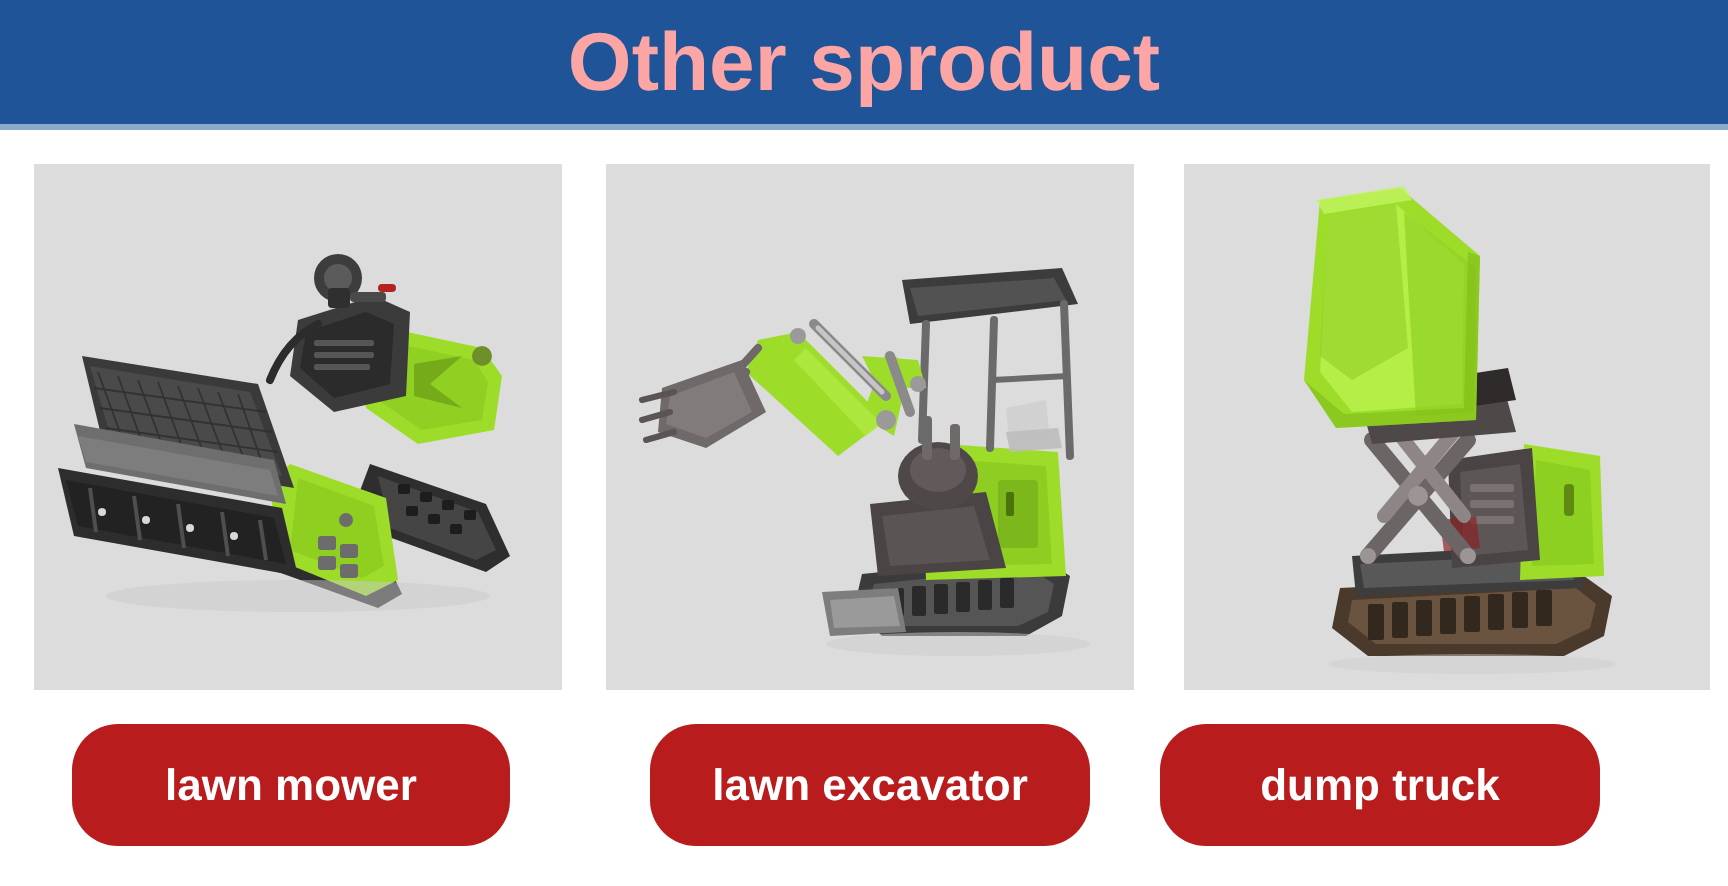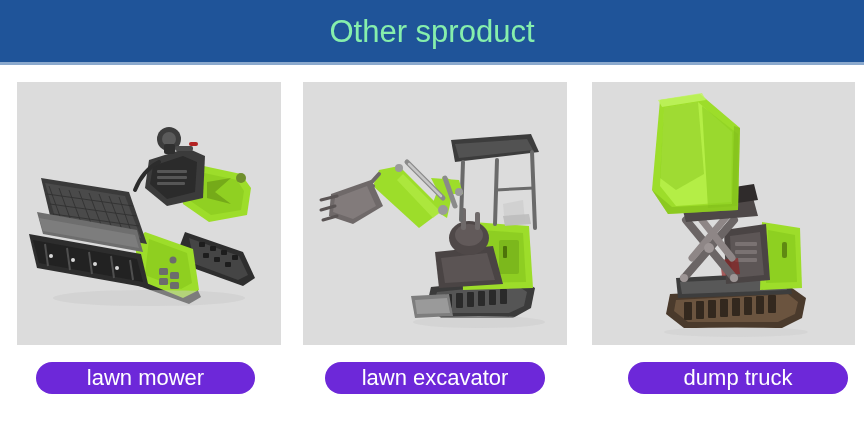--- a/index.html
+++ b/index.html
@@ -26,23 +26,23 @@
     left: 0;
     top: 0;
     width: 864px;
     height: 62px;
     background: #1f5499;
     display: flex;
     align-items: center;
     justify-content: center;
   }
   .banner-title {
-    color: #86efac;
-    font-size: 31px;
-    font-weight: normal;
+    color: #fca5a5;
+    font-size: 41px;
+    font-weight: bold;
     letter-spacing: 0px;
     line-height: 1;
     white-space: nowrap;
   }
   .banner-underline {
     position: absolute;
     left: 0;
     top: 62px;
     width: 864px;
     height: 3px;
@@ -82,37 +82,37 @@
   .buttons {
     position: absolute;
     left: 0;
     top: 362px;
     width: 864px;
     height: 48px;
   }
   .pill {
     position: absolute;
     top: 0;
-    height: 32px;
-    background: #6d28d9;
+    height: 61px;
+    background: #b91c1c;
     border-radius: 23px;
     display: flex;
     align-items: center;
     justify-content: center;
     color: #ffffff;
     font-size: 22px;
-    font-weight: normal;
+    font-weight: bold;
     white-space: nowrap;
     box-sizing: border-box;
     cursor: pointer;
     border: none;
   }
   .pill.b1 { left: 36px;  width: 219px; }
   .pill.b2 { left: 325px; width: 220px; }
-  .pill.b3 { left: 628px; width: 220px; }
+  .pill.b3 { left: 580px; width: 220px; }
 </style>
 </head>
 <body>
 
 <div class="page">
 
   <div class="banner">
     <div class="banner-title">Other sproduct</div>
   </div>
   <div class="banner-underline"></div>

